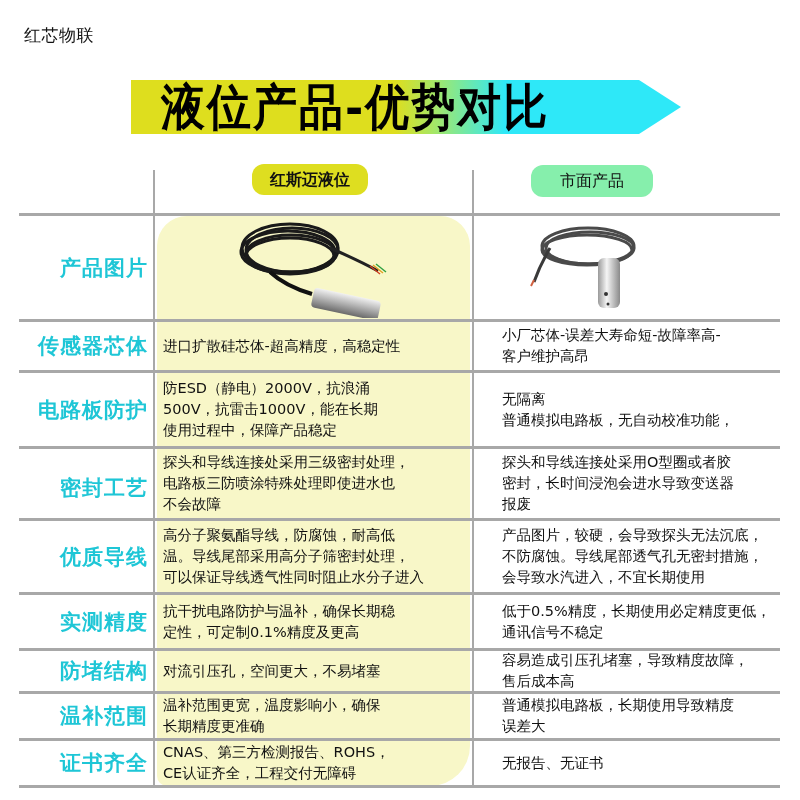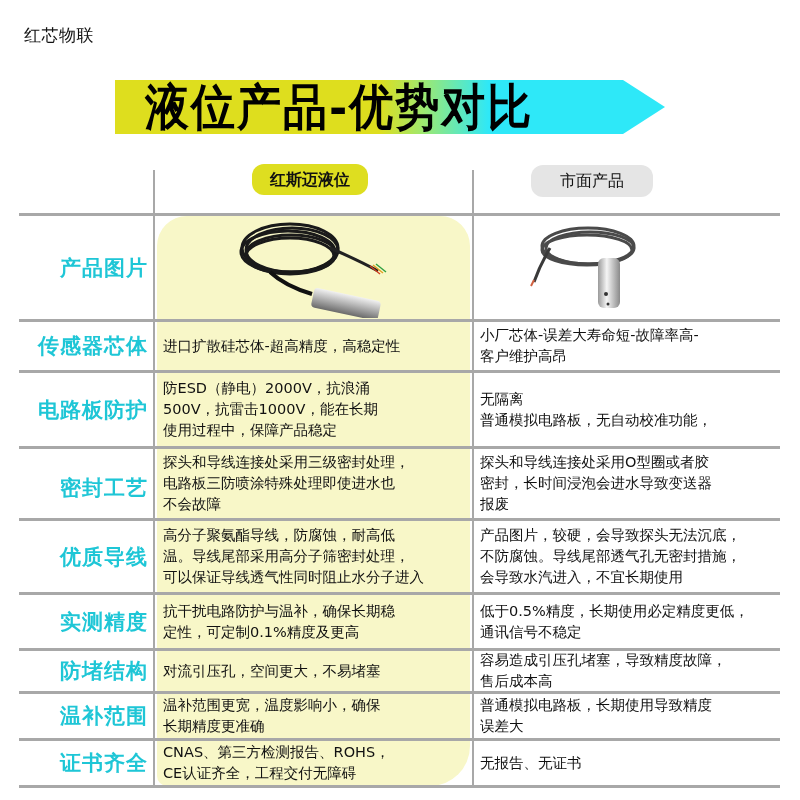--- a/index.html
+++ b/index.html
@@ -1,43 +1,43 @@
 <!DOCTYPE html>
 <html><head>
 <meta charset="utf-8">
 <style>
   html, body { margin:0; padding:0; background:#ffffff; }
   body { width:800px; height:800px; position:relative; overflow:hidden;
          font-family:"DejaVu Sans","Liberation Sans",sans-serif; color:#111; }
   .brand { position:absolute; left:24px; top:24px; font-size:17px; letter-spacing:0.5px; color:#111; }
-  .banner { position:absolute; left:115px; top:80px; width:550px; height:64px; }
+  .banner { position:absolute; left:131px; top:80px; width:550px; height:64px; }
   .banner svg { position:absolute; left:0; top:0; }
   .banner-title { position:absolute; left:30px; top:-3px; width:520px; height:60px;
                   font-family:"DejaVu Serif","Liberation Serif",serif; font-weight:900;
                   font-size:44px; line-height:60px; letter-spacing:2px; color:#000;
                   transform:scaleY(1.12); transform-origin:center; white-space:nowrap; }
   .grid-v { position:absolute; width:2px; background:#a8a8a8; }
   .grid-h { position:absolute; height:3px; background:#a8a8a8; left:19px; width:761px; }
   .col-yellow { position:absolute; left:157px; top:216px; width:313px; height:570px;
                 background:#f8f7c8; border-radius:30px 30px 40px 10px; }
   .pill-ours { position:absolute; left:252px; top:164px; width:116px; height:31px;
                background:#dede20; border-radius:12px; text-align:center; line-height:31px;
                font-family:"DejaVu Serif","Liberation Serif",serif; font-weight:bold; font-size:16px; color:#111; }
   .pill-market { position:absolute; left:531px; top:165px; width:122px; height:32px;
-                 background:#e5e5e5; border-radius:12px; text-align:center; line-height:32px;
+                 background:#86efac; border-radius:12px; text-align:center; line-height:32px;
                  font-size:16px; color:#111; }
   .row-label { position:absolute; left:20px; width:128px; text-align:right;
                font-family:"DejaVu Serif","Liberation Serif",serif; font-weight:900;
                font-size:21px; color:#1ec6d6; letter-spacing:1px; display:flex;
                align-items:center; justify-content:flex-end; }
   .cell { position:absolute; font-size:14.5px; line-height:21px; color:#111;
           display:flex; align-items:center; }
   .cell span { display:block; }
   .cell-ours { left:163px; width:305px; }
-  .cell-market { left:480px; width:298px;align-items:center; }
+  .cell-market { left:502px; width:298px;align-items:center; }
   .img-cell { position:absolute; }
 </style>
 </head>
 <body>
 
 <div class="brand">红芯物联</div>
 
 <div class="banner">
   <svg width="550" height="54" viewBox="0 0 550 54">
     <defs>

